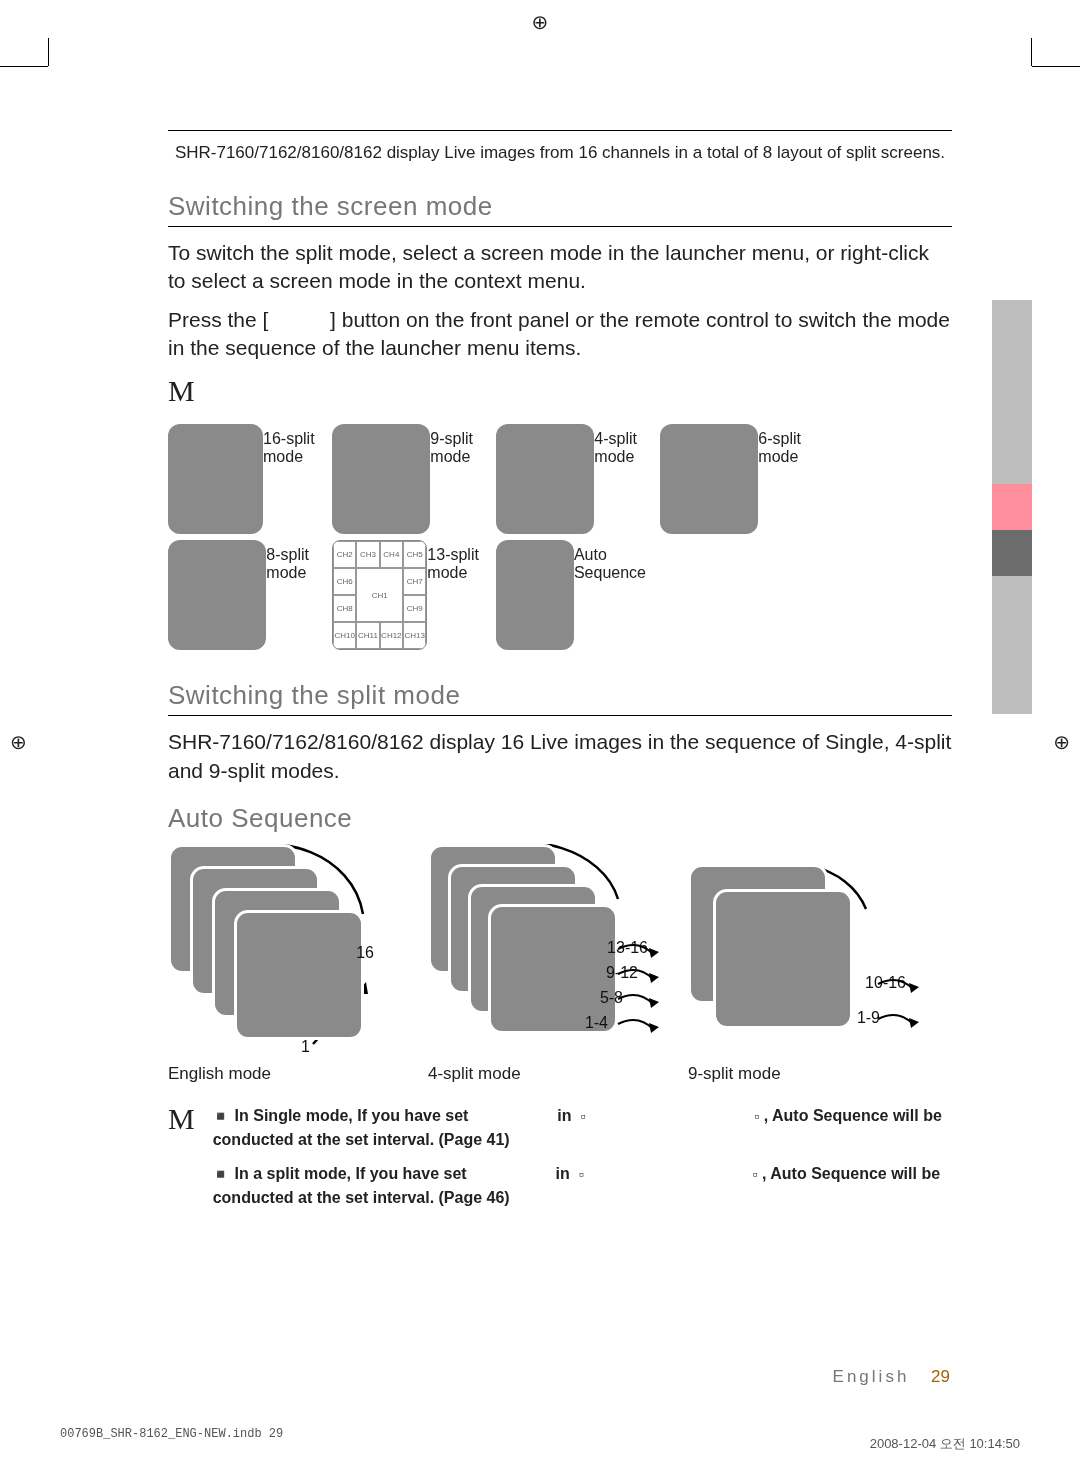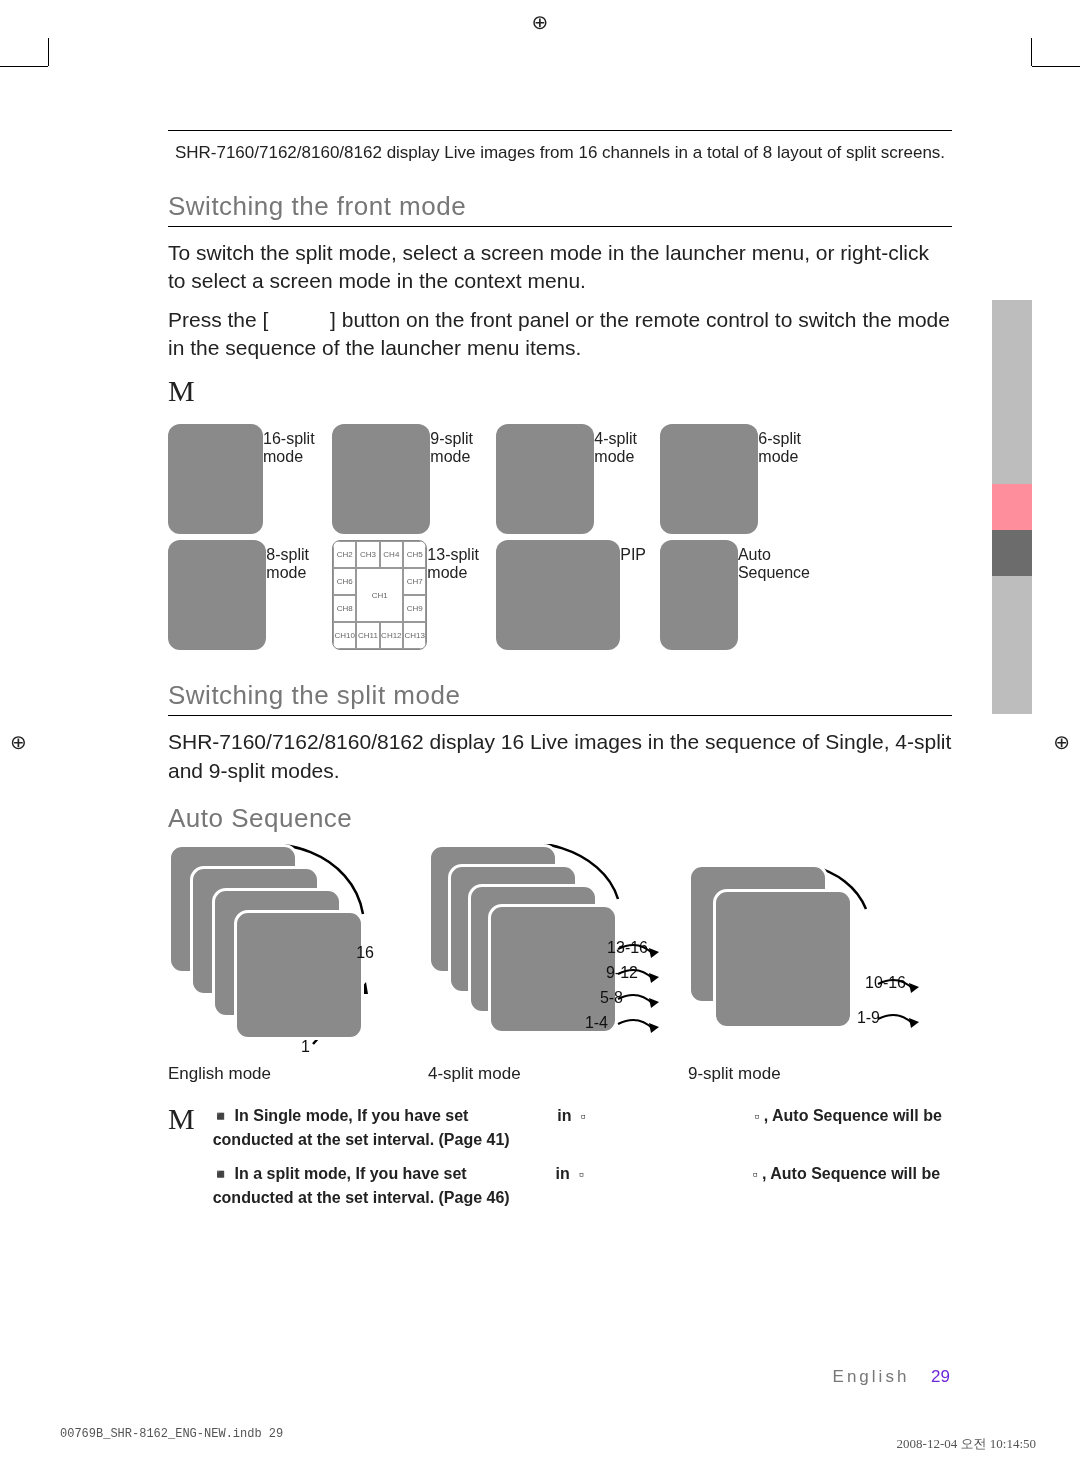--- a/index.html
+++ b/index.html
@@ -129,29 +129,29 @@
   .arrow { position:absolute; }
 
   .footer {
     position:absolute;
     bottom: 96px;
     right: 130px;
     font-size:17px;
     color:#777;
     letter-spacing:3px;
   }
-  .footer .pn { color:#6d28d9; letter-spacing:0; margin-left:14px; }
+  .footer .pn { color:#a16207; letter-spacing:0; margin-left:14px; }
 
   .print-footer-l {
     position:absolute; bottom:42px; left:60px;
     font-size:12px; color:#555; font-family: "Courier New", monospace;
   }
   .print-footer-r {
-    position:absolute; bottom:30px; right:44px;
-    font-size:13px; color:#555; font-family: Liberation Serif, serif;
+    position:absolute; bottom:30px; right:60px;
+    font-size:13px; color:#555; font-family: Liberation Sans, sans-serif;
   }
 </style>
 </head>
 <body>
 
 <div class="crop-mark crop-t"></div>
 <div class="crop-mark crop-t2"></div>
 <div class="crop-mark crop-tl"></div>
 <div class="crop-mark crop-tr"></div>
 <div class="reg-top">⊕</div>
@@ -168,21 +168,21 @@
   <div style="background:#bdbdbd"></div>
   <div style="background:#bdbdbd"></div>
   <div style="background:#bdbdbd"></div>
 </div>
 
 <div class="page">
 
   <hr class="hr">
   <p class="intro">SHR-7160/7162/8160/8162 display Live images from 16 channels in a total of 8 layout of split screens.</p>
 
-  <h2 class="section">Switching the front mode</h2>
+  <h2 class="section">Switching the screen mode</h2>
   <hr class="hr">
   <p class="body-text">To switch the split mode, select a screen mode in the launcher menu, or right-click to select a screen mode in the context menu.</p>
   <p class="body-text">
     <span>Press the [</span>
     <span style="display:inline-block;width:50px"></span>
     <span>] button on the front panel or the remote control to switch the mode in the sequence of the launcher menu items.</span>
   </p>
 
   <div class="note-row">
     <div class="note-M">M</div>
@@ -222,24 +222,20 @@
           <div>CH7</div>
           <div>CH8</div>
           <div>CH9</div>
           <div>CH10</div>
           <div>CH11</div>
           <div>CH12</div>
           <div>CH13</div>
         </div>
       </div>
       <div class="mode-label">13-split mode</div>
-    </div>
-    <div class="mode-cell">
-      <div class="thumb"></div>
-      <div class="mode-label">PIP</div>
     </div>
     <div class="mode-cell">
       <div class="thumb"></div>
       <div class="mode-label">Auto Sequence</div>
     </div>
   </div>
 
   <h2 class="section">Switching the split mode</h2>
   <hr class="hr">
   <p class="body-text">SHR-7160/7162/8160/8162 display 16 Live images in the sequence of Single, 4-split and 9-split modes.</p>

